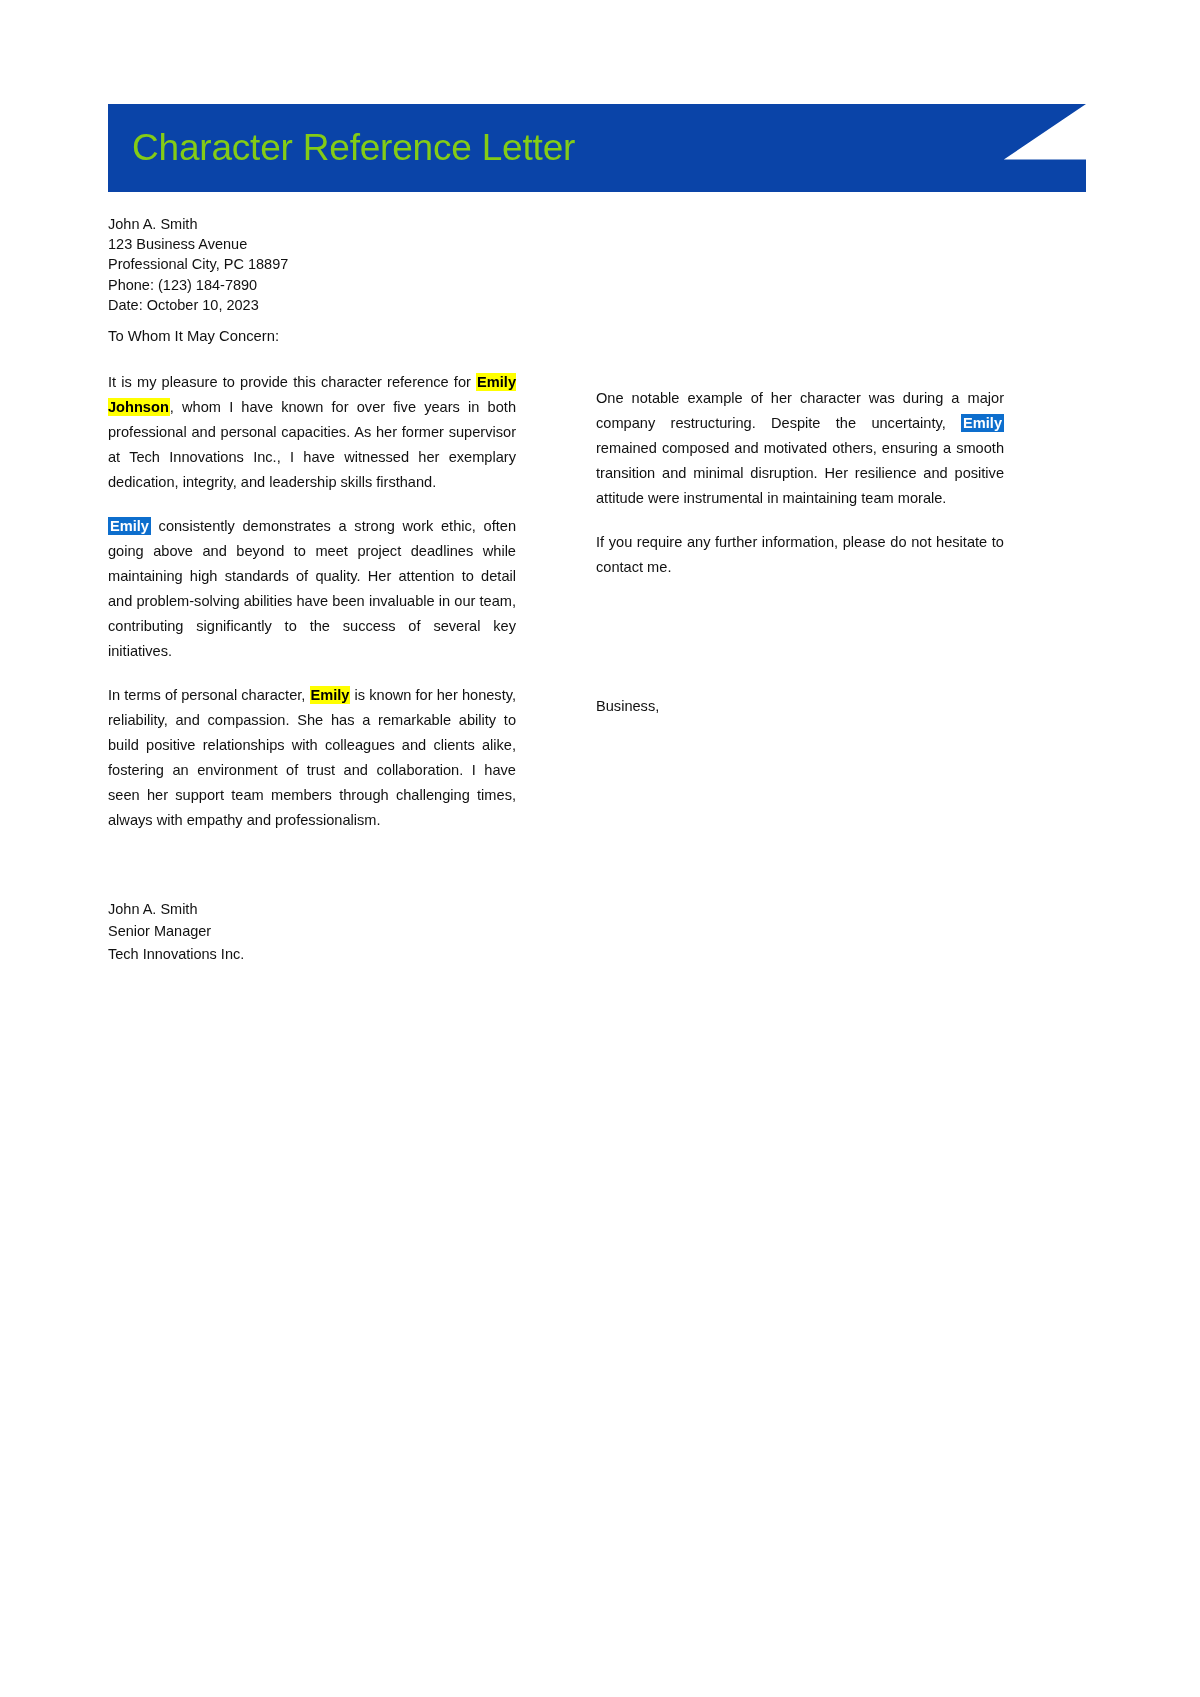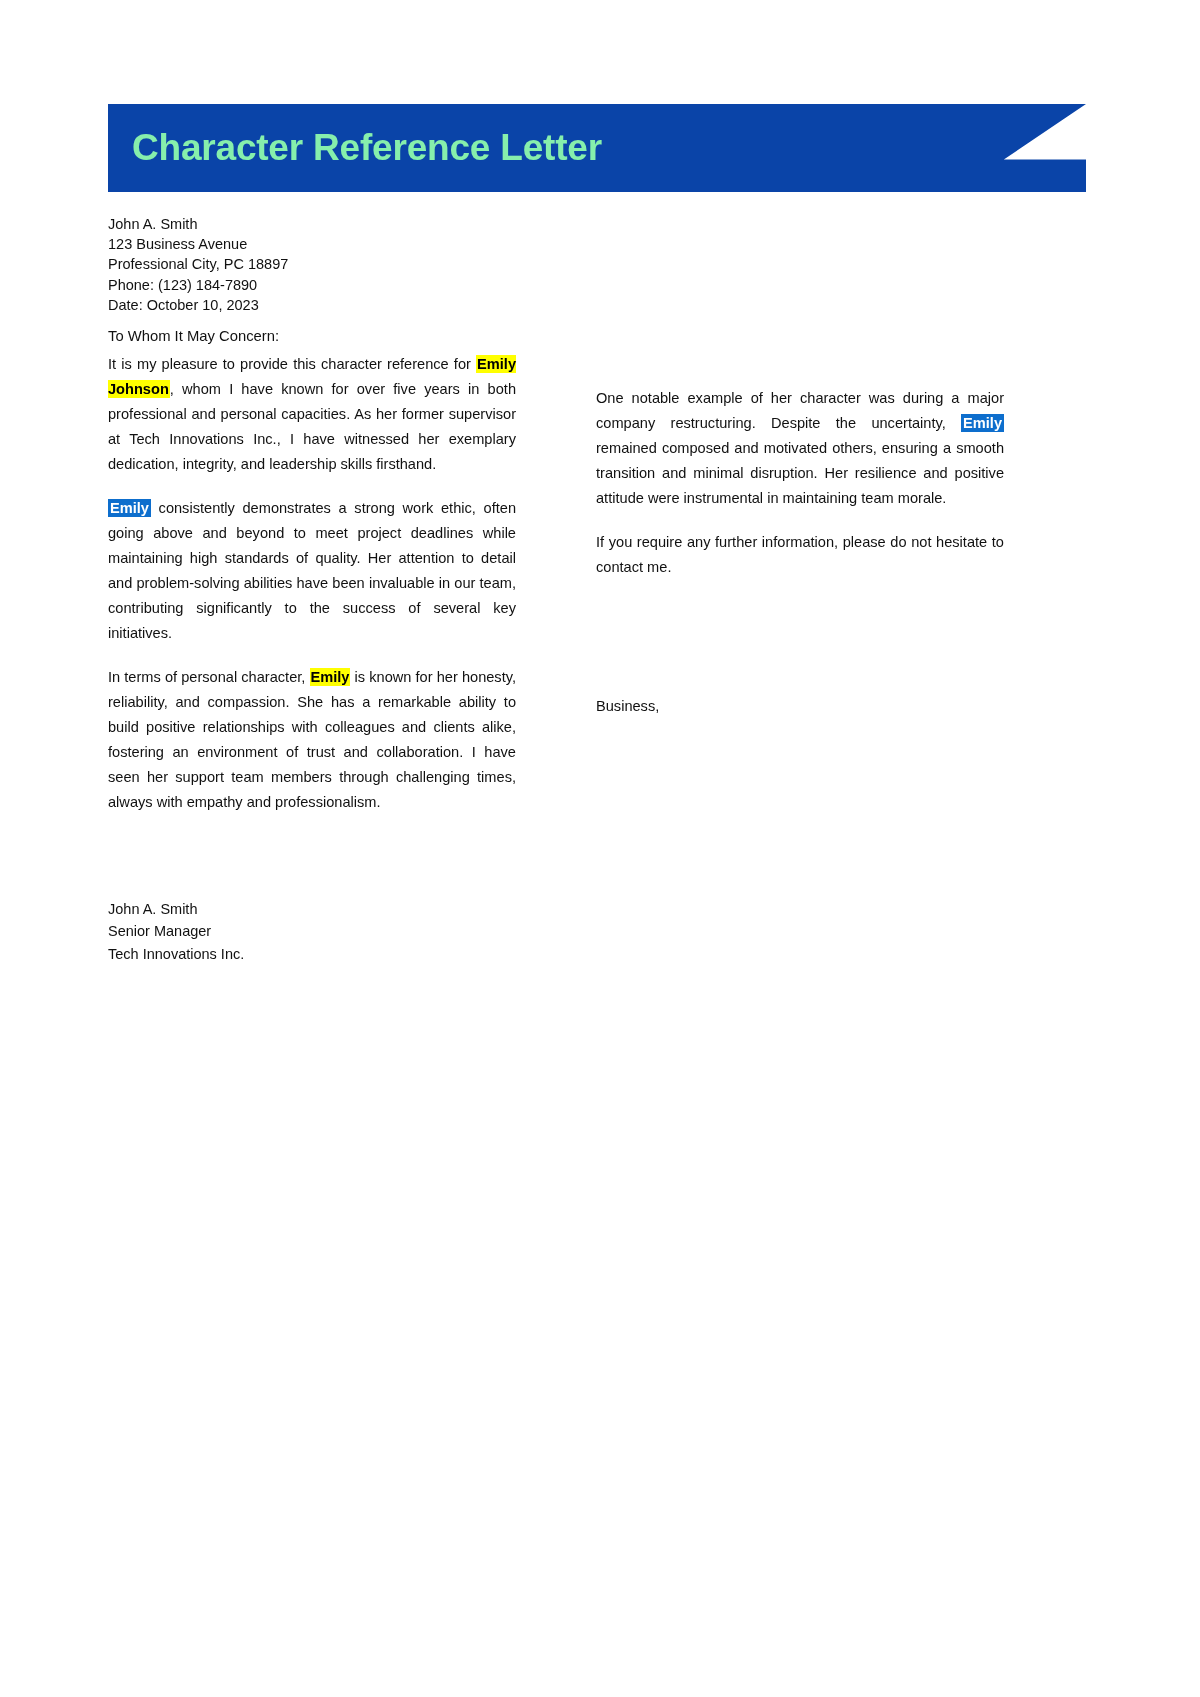--- a/index.html
+++ b/index.html
@@ -36,22 +36,22 @@
     -webkit-clip-path: polygon(0 0, 100% 0, 100% 0, 82% 0, 89.6% 64%, 100% 64%, 100% 100%, 0 100%);
     clip-path: polygon(0 0, 81.8% 0, 91.6% 0, 91.6% 0, 91.6% 0, 100% 0, 100% 0, 91.6% 63%, 100% 63%, 100% 100%, 0 100%);
     overflow: hidden;
   }
   .header-title {
     position: absolute;
     left: 24px;
     top: 50%;
     transform: translateY(-50%);
     font-size: 37px;
-    font-weight: bold;
-    color: #86efac;
+    font-weight: normal;
+    color: #84cc16;
     letter-spacing: -0.2px;
     white-space: nowrap;
   }
 
   
   .addr-block {
     position: absolute;
     left: 108px;
     top: 214px;
     width: 420px;
@@ -72,21 +72,21 @@
 
   
   .col {
     position: absolute;
     width: 408px;
     font-size: 14.6px;
     line-height: 25px;
     text-align: justify;
     color: #111111;
   }
-  .col-left  { left: 108px; top: 352px; }
+  .col-left  { left: 108px; top: 370px; }
   .col-right { left: 596px; top: 386px; }
 
   .col p {
     margin: 0 0 19px 0;
     text-align: justify;
     text-justify: inter-word;
   }
   .col p:last-child { margin-bottom: 0; }
 
   

